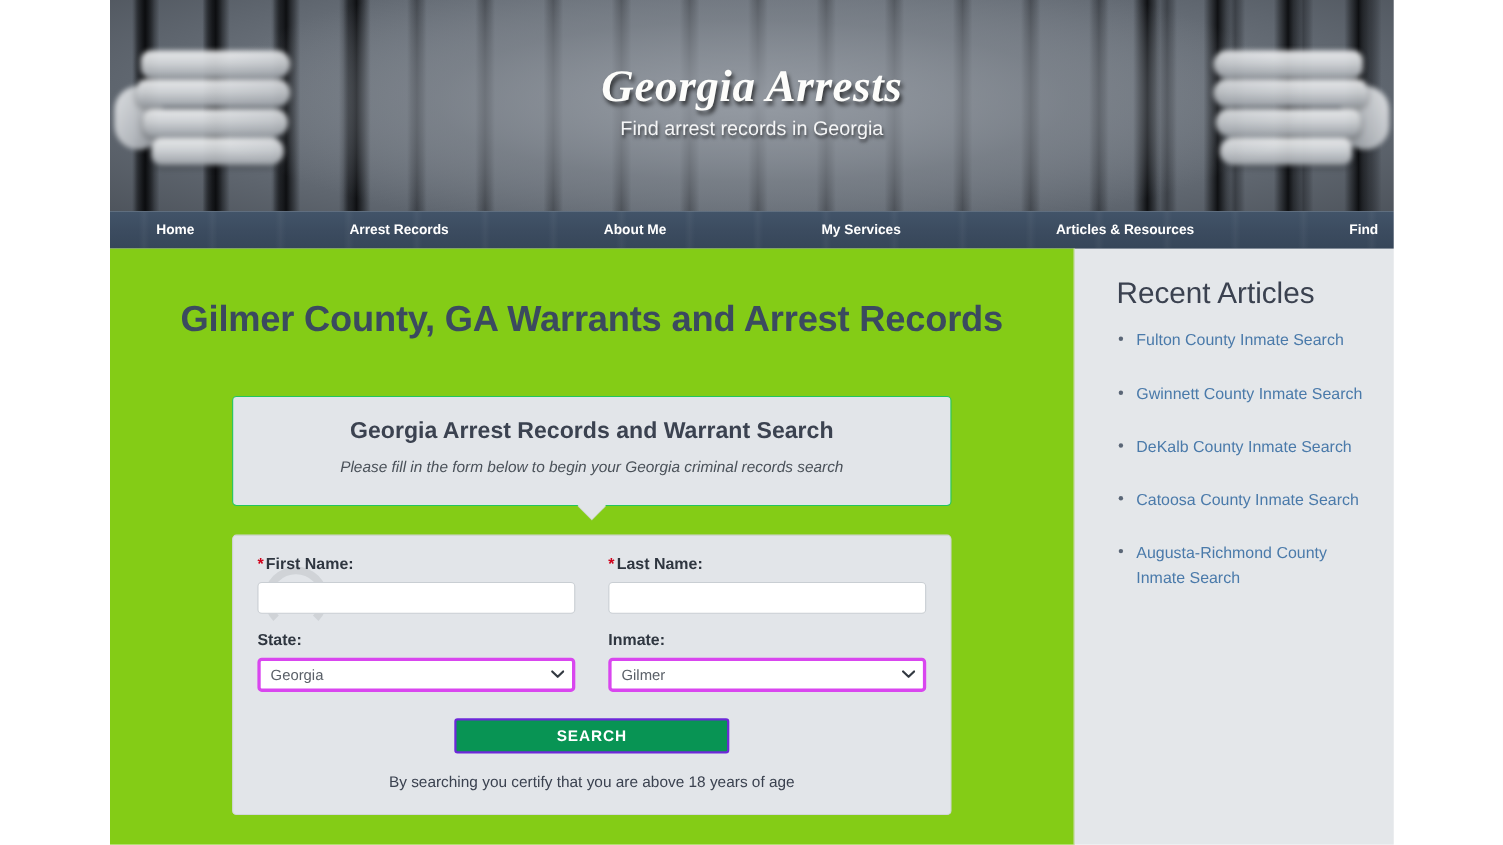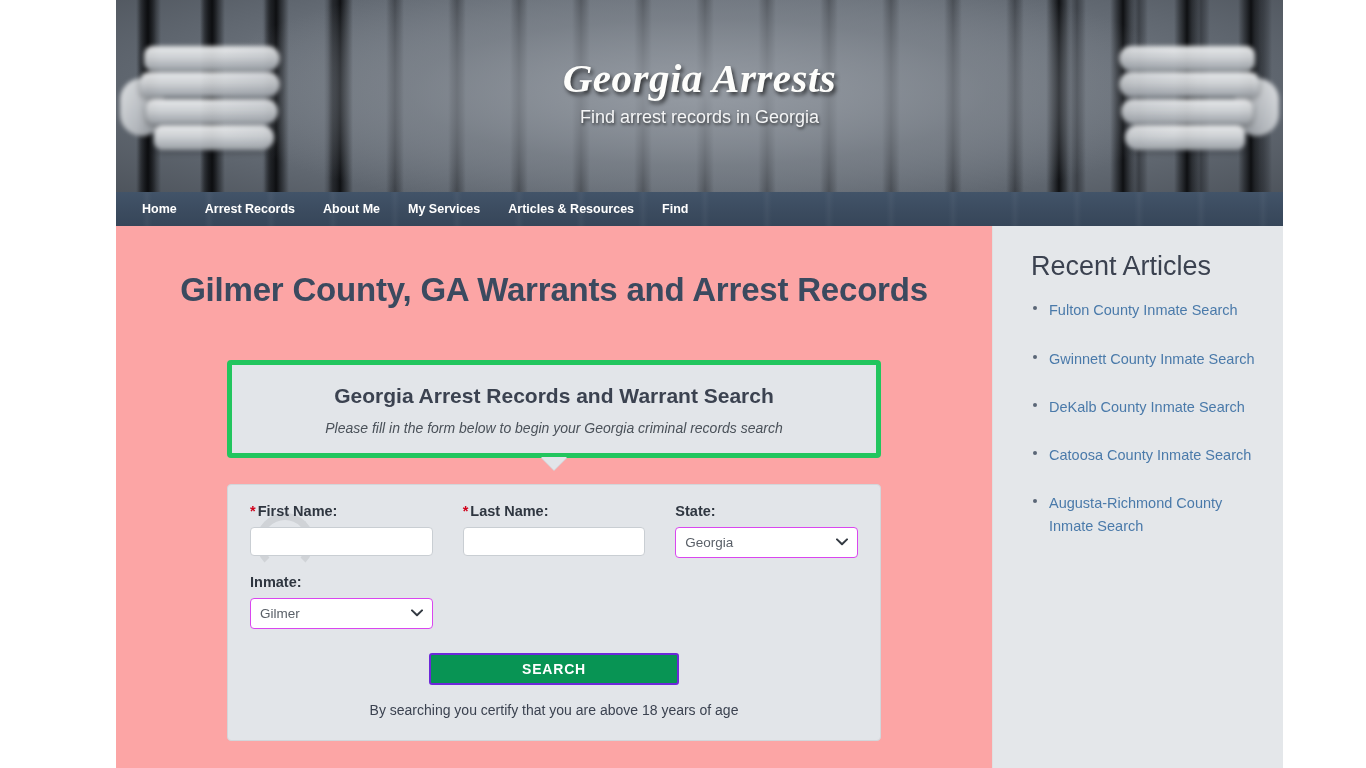--- a/index.html
+++ b/index.html
@@ -10,21 +10,21 @@
     background: #ffffff;
     font-family: "Liberation Sans", sans-serif;
     overflow: hidden;
   }
 
   #page { position: relative; width: 1366px; height: 768px; background:#fff; }
 
   
   .container {
     position: absolute;
-    left: 116px; top: 0;
+    left: 100px; top: 0;
     width: 1167px;
     height: 768px;
     background: #fafafa;
   }
 
   
   .banner {
     position: relative;
     height: 192px;
     width: 100%;
@@ -120,22 +120,23 @@
     text-shadow: 1px 2px 3px rgba(0,0,0,.6);
     margin: 0;
   }
 
   
   .nav {
     position: relative;
     height: 34px;
     background: linear-gradient(180deg,#425469 0%, #3c4c60 50%, #364659 100%);
     display: flex; align-items: center;
-    padding-left: 12px;
+    padding-left: 28px;
     overflow: hidden;
+    justify-content: space-between;
   }
   .nav::before {
     content:""; position:absolute; inset:0;
     background-image: repeating-linear-gradient(
       to right,
       rgba(255,255,255,0.0) 0px,
       rgba(255,255,255,0.0) 26px,
       rgba(255,255,255,0.035) 31px,
       rgba(255,255,255,0.0) 36px,
       rgba(255,255,255,0.0) 62px);
@@ -150,21 +151,21 @@
     text-decoration: none;
     white-space: nowrap;
     cursor: pointer;
   }
 
   
   .body-row { display: flex; height: 542px; }
 
   .main-col {
     width: 877px;
-    background: #fca5a5;
+    background: #84cc16;
     border-right: 1px solid #e0e0e0;
     position: relative;
     padding: 0 12px;
   }
   .side-col {
     width: 290px;
     background: #e4e7ea;
     padding: 24px 18px 0 38px;
   }
 
@@ -177,23 +178,23 @@
     line-height: 1.32;
     margin: 42px auto 0 auto;
     max-width: 770px;
     letter-spacing: -0.2px;
   }
 
   
   .callout-wrap { position: relative; width: 654px; margin: 48px auto 0 auto; }
   .callout {
     background: #e2e5e9;
-    border: 5px solid #22c55e;
+    border: 1px solid #22c55e;
     border-radius: 4px;
-    padding: 19px 22px 17px 22px;
+    padding: 19px 22px 27px 22px;
     text-align: center;
   }
   .callout h2 {
     margin: 0 0 12px 0;
     font-size: 21px;
     font-weight: bold;
     color: #3b4250;
   }
   .callout p {
     margin: 0;
@@ -229,21 +230,21 @@
     width: 58px; height: 58px;
     border-radius: 50%;
     border: 7px solid #cdd1d5;
     border-bottom-color: transparent;
     opacity: .85;
     z-index: 0;
   }
   .form-grid {
     position: relative; z-index: 1;
     display: grid;
-    grid-template-columns: 1fr 1fr 1fr;
+    grid-template-columns: 1fr 1fr;
     column-gap: 30px;
     row-gap: 0;
   }
   .field { margin-bottom: 16px; }
   .field-label {
     font-size: 14.5px;
     font-weight: bold;
     color: #2f3640;
     margin-bottom: 8px;
     display: block;
@@ -260,21 +261,21 @@
     font-size: 13.5px;
     color: #333;
     font-family: "Liberation Sans", sans-serif;
     outline: none;
   }
 
   .select-wrap { position: relative; }
   .select-input {
     width: 100%;
     height: 31px;
-    border: 1px solid #d946ef;
+    border: 3px solid #d946ef;
     border-radius: 4px;
     background: #ffffff;
     padding: 4px 30px 4px 9px;
     font-size: 13.5px;
     color: #5a6068;
     font-family: "Liberation Sans", sans-serif;
     appearance: none;
     -webkit-appearance: none;
     outline: none;
     cursor: pointer;

